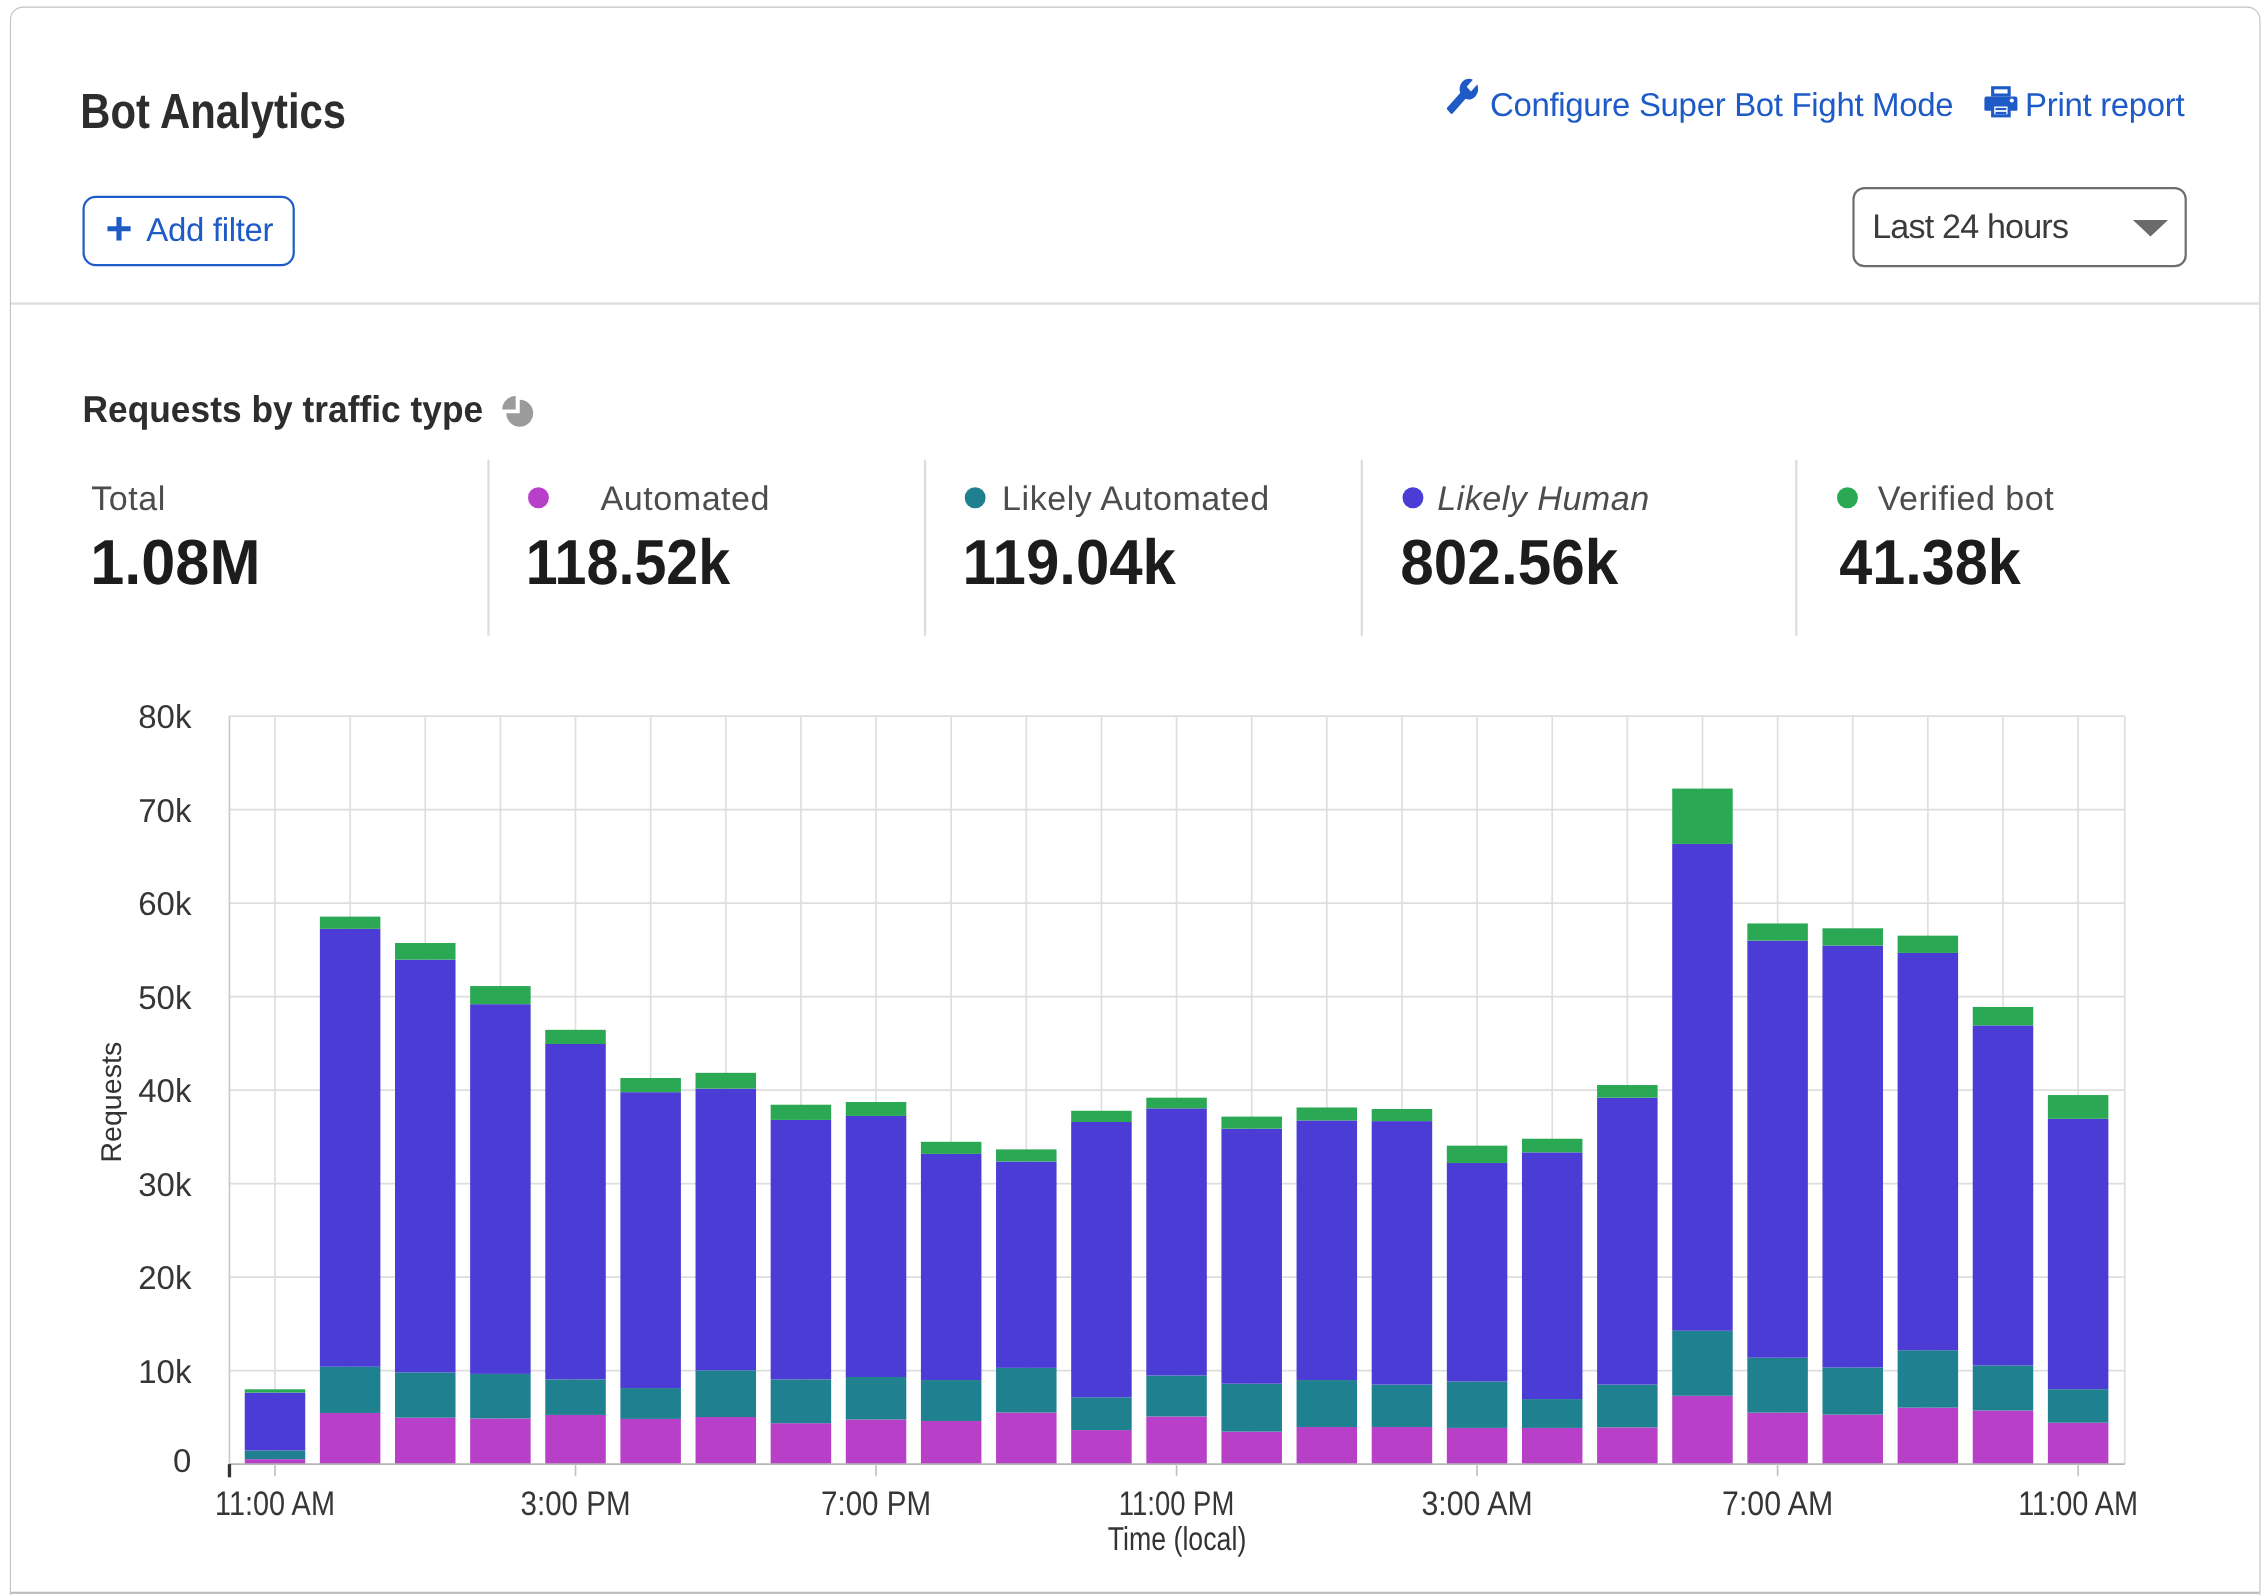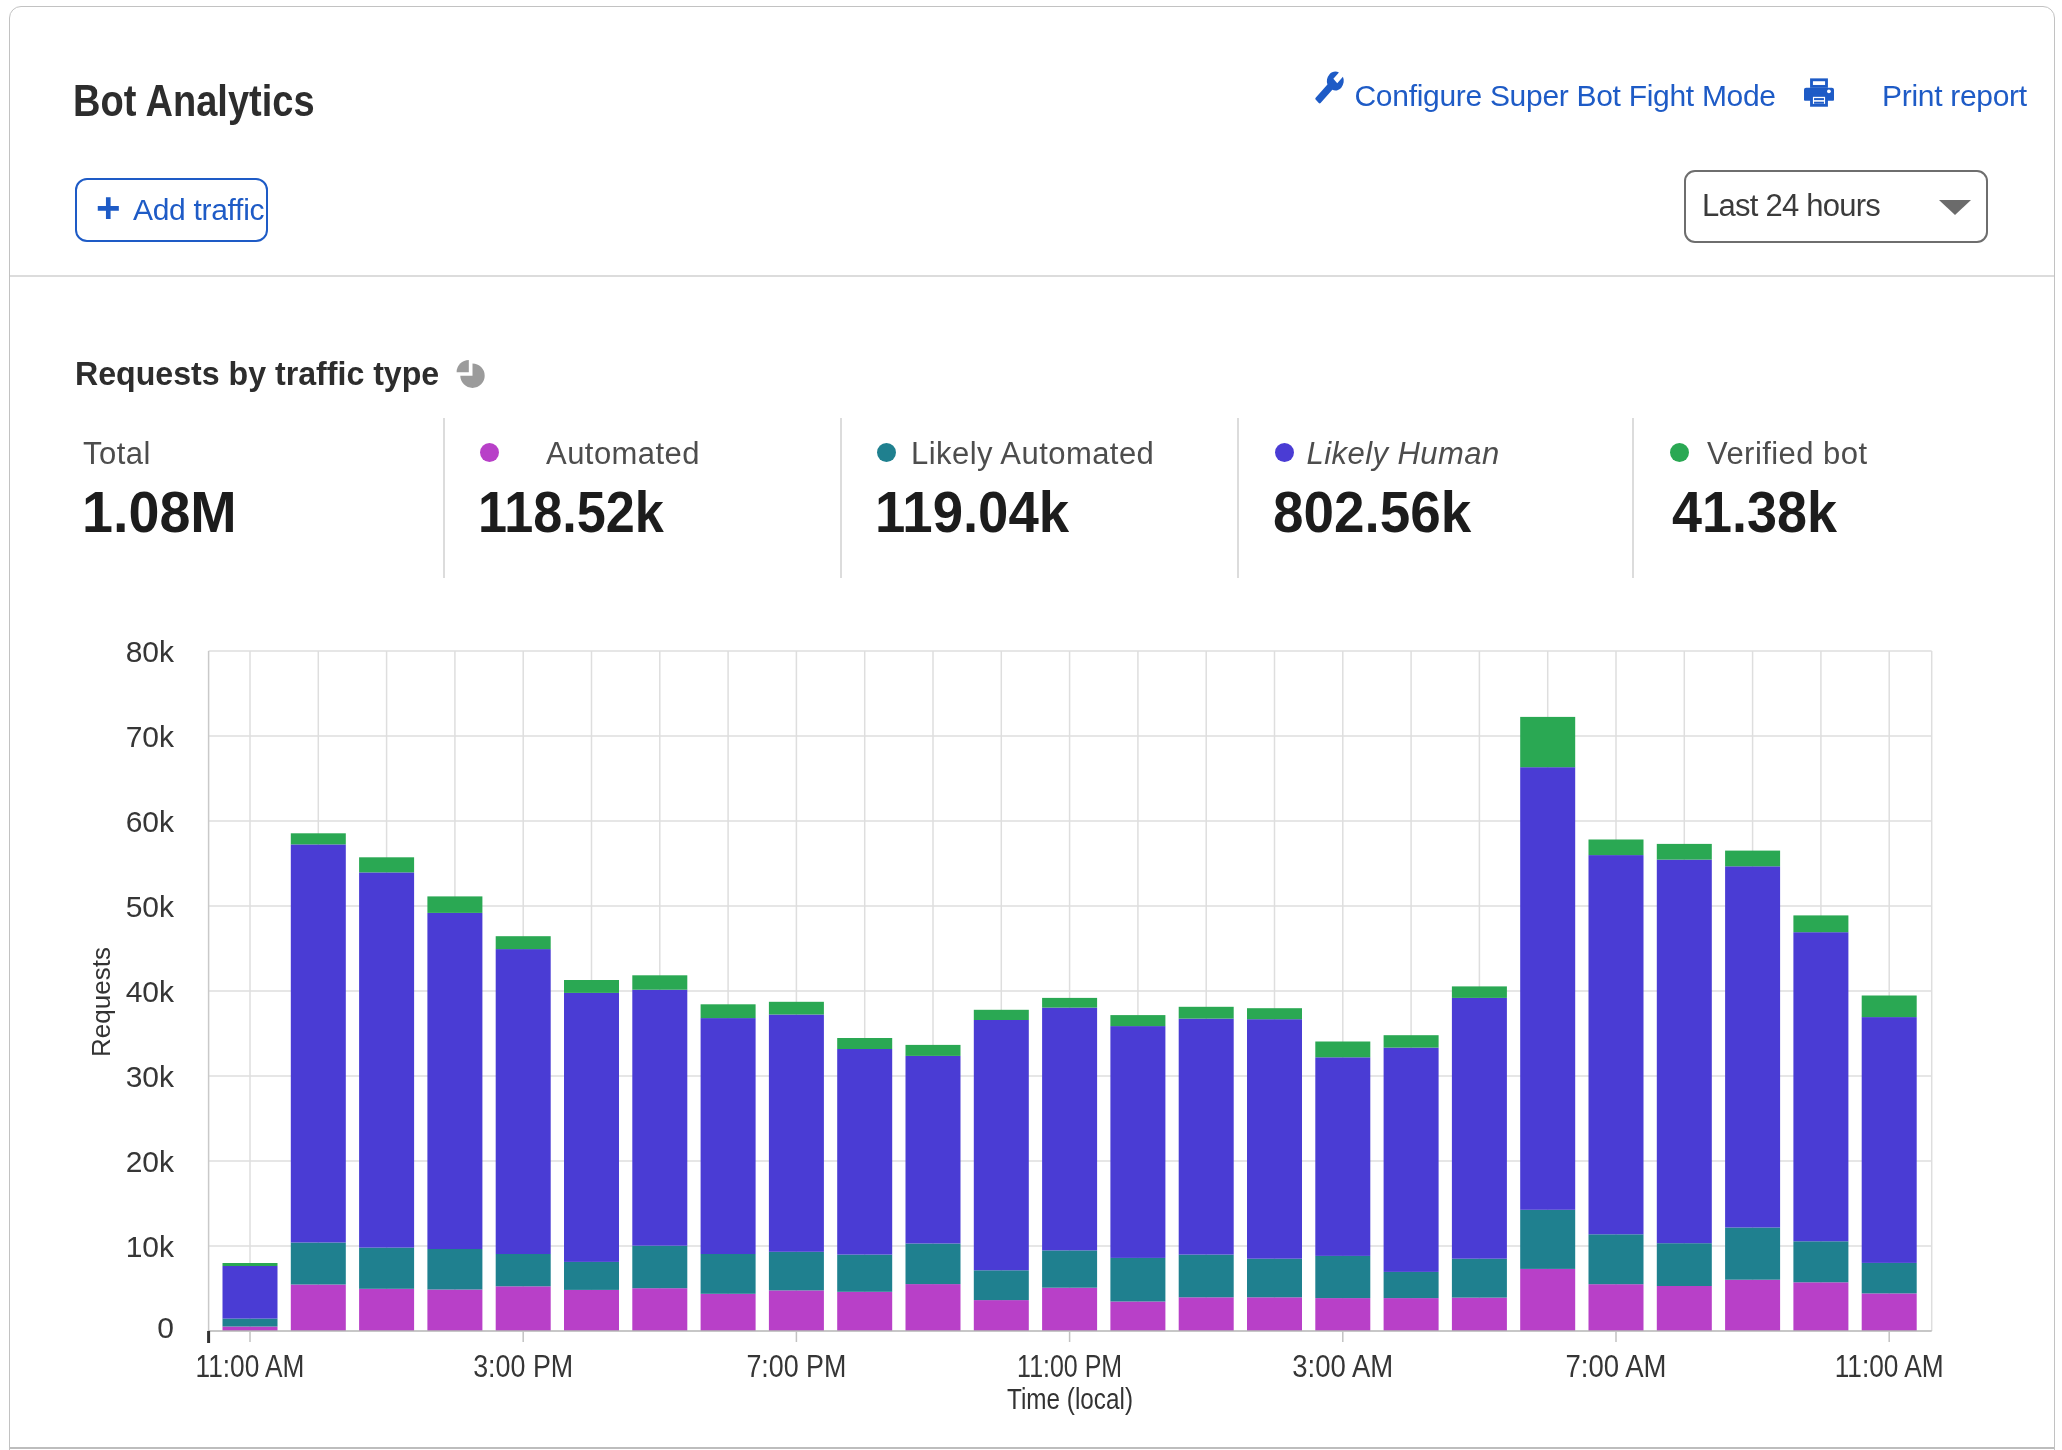--- a/index.html
+++ b/index.html
@@ -23,25 +23,25 @@
   </svg>
 <div class="link" style="left:1354.5px;top:80.5px;">Configure Super Bot Fight Mode</div>
 <svg style="position:absolute;left:1801px;top:74.5px" width="36" height="36" viewBox="0 0 24 24">
     <rect x="7" y="3.2" width="10" height="4.4" fill="#ffffff" stroke="#1e5bc6" stroke-width="1.9"></rect>
     <path fill="#1e5bc6" d="M3.4 8.5 h17.2 q1.4 0 1.4 1.4 v6.6 q0 0.6 -0.6 0.6 h-18.8 q-0.6 0 -0.6 -0.6 v-6.6 q0-1.4 1.4-1.4 z"></path>
     <circle cx="18.6" cy="10.9" r="1.25" fill="#ffffff"></circle>
     <rect x="7" y="13.6" width="10" height="6.6" fill="#ffffff" stroke="#1e5bc6" stroke-width="1.9"></rect>
     <rect x="8.7" y="15.4" width="6.6" height="1.35" fill="#1e5bc6"></rect>
     <rect x="8.7" y="17.8" width="6.6" height="1.35" fill="#1e5bc6"></rect>
   </svg>
-<div class="link" style="left:1841px;top:80.5px;margin-left:41px;">Print report</div>
+<div class="link" style="left:1841px;top:80.5px;">Print report</div>
 
 <div class="abs" style="left:75px;top:178px;width:193px;height:64px;border:2px solid #1e5bc6;border-radius:12px;"></div>
 <div class="abs" style="left:96px;top:187px;font-size:42px;color:#1e5bc6;line-height:1;font-weight:bold;">+</div>
-<div class="link" style="left:133px;top:194.5px;">Add traffic</div>
+<div class="link" style="left:133px;top:194.5px;">Add filter</div>
 
 <div class="abs" style="left:1684px;top:170px;width:304px;height:73px;border:2px solid #6e6e6e;border-radius:11px;"></div>
 <div class="abs" style="left:1702px;top:189.5px;font-size:31px;color:#3b3b3b;line-height:1;letter-spacing:-0.75px;">Last 24 hours</div>
 <svg style="position:absolute;left:1937px;top:198px" width="36" height="18" viewBox="0 0 36 18">
     <path fill="#6b6b6b" d="M2 2 L34 2 L18 17 Z"></path>
   </svg>
 
 <div class="abs" style="left:75px;top:356px;font-size:34px;font-weight:bold;color:#2d2d2d;line-height:1;transform:scaleX(0.945);transform-origin:left top;">Requests by traffic type</div>
 <svg style="position:absolute;left:455px;top:359px" width="32" height="31" viewBox="0 0 32 31">
     <path fill="#9b9b9b" d="M17.5 4.5 A 12.2 12.2 0 1 1 5.3 16.7 L 17.5 16.7 Z"></path>

